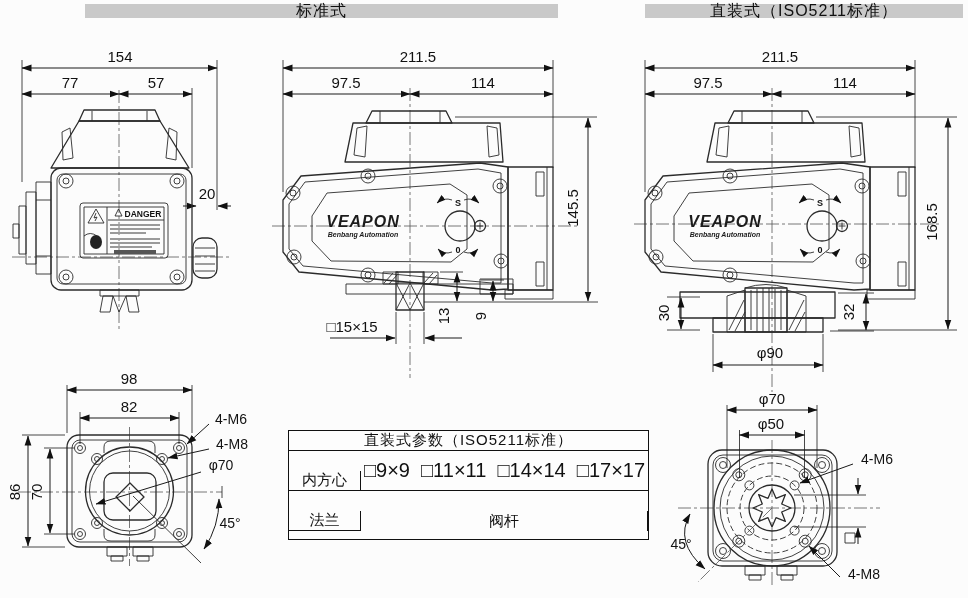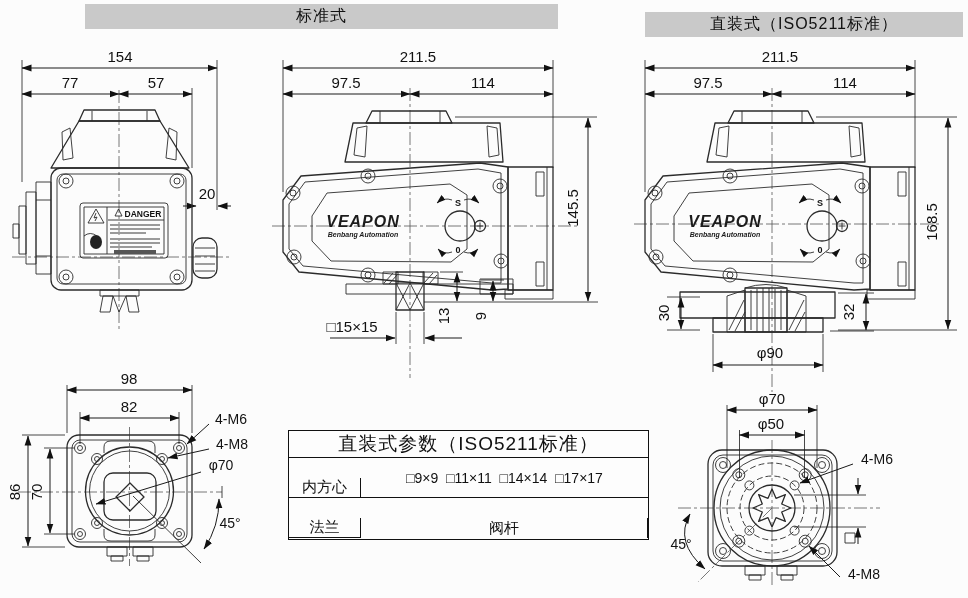--- a/index.html
+++ b/index.html
@@ -2,49 +2,49 @@
 <html><head>
 <meta charset="utf-8">
 <style>
   html,body{margin:0;padding:0;}
   body{
     width:968px;height:598px;position:relative;overflow:hidden;
     background:#fcfcfc;
     font-family:"Liberation Sans",sans-serif;
   }
   .hdr{
-    position:absolute;height:25px;background:#c9c9c9;
+    position:absolute;height:14px;background:#c9c9c9;
     display:flex;align-items:center;justify-content:center;
     font-size:16px;color:#111;letter-spacing:1px;
   }
   .hdr-left{left:85px;top:4px;width:473px;}
-  .hdr-right{left:645px;top:12px;width:318px;}
+  .hdr-right{left:645px;top:4px;width:318px;}
   svg{position:absolute;left:0;top:0;}
   .ln{fill:none;stroke:#2b2b2b;stroke-width:1.3;stroke-linejoin:round;stroke-linecap:round;}
   .ln2{fill:none;stroke:#2b2b2b;stroke-width:0.9;stroke-linejoin:round;}
   .dim{fill:none;stroke:#1a1a1a;stroke-width:1;}
   .ext{fill:none;stroke:#1a1a1a;stroke-width:0.8;}
   .cl{fill:none;stroke:#555;stroke-width:0.8;stroke-dasharray:13 3 3 3;}
   .dash{fill:none;stroke:#2b2b2b;stroke-width:0.9;stroke-dasharray:6 3;}
   text.d{font:15px "Liberation Sans",sans-serif;fill:#111;text-anchor:middle;}
   text.dsm{font:14px "Liberation Sans",sans-serif;fill:#111;text-anchor:middle;}
   text.brand{font:italic 700 16px "Liberation Sans",sans-serif;fill:#1c1c1c;text-anchor:middle;letter-spacing:1px;}
   text.brand2{font:italic 700 7px "Liberation Sans",sans-serif;fill:#1c1c1c;text-anchor:middle;}
   text.tiny{font:700 8.5px "Liberation Sans",sans-serif;fill:#111;text-anchor:middle;}
   text.dial{font:700 9px "Liberation Sans",sans-serif;fill:#111;text-anchor:middle;}
   .table{
     position:absolute;left:288px;top:430px;width:361px;height:110px;
     border:1.6px solid #111;background:#fdfdfd;box-sizing:border-box;
     display:grid;grid-template-columns:72px 1fr;grid-template-rows:repeat(4,1fr);
     font-size:15px;color:#111;
   }
   .table>div{display:flex;align-items:center;justify-content:center;box-sizing:border-box;white-space:pre;}
-  .t-title{grid-column:1/3;border-bottom:1.4px solid #111;font-size:19px;letter-spacing:1px;}
+  .t-title{grid-column:1/3;border-bottom:1.4px solid #111;font-size:15px;letter-spacing:1px;}
   .t-label{border-right:1.4px solid #111;border-bottom:1.4px solid #111;margin-top:20px;}
-  .t-value{border-bottom:1.4px solid #111;font-size:14px;}
+  .t-value{border-bottom:1.4px solid #111;font-size:20px;}
   .r3{border-bottom:none !important;}
 </style>
 </head>
 <body>
 
 <div class="hdr hdr-left">标准式</div>
 <div class="hdr hdr-right">直装式（ISO5211标准）</div>
 
 <svg width="968" height="598" viewBox="0 0 968 598">
   <defs>

